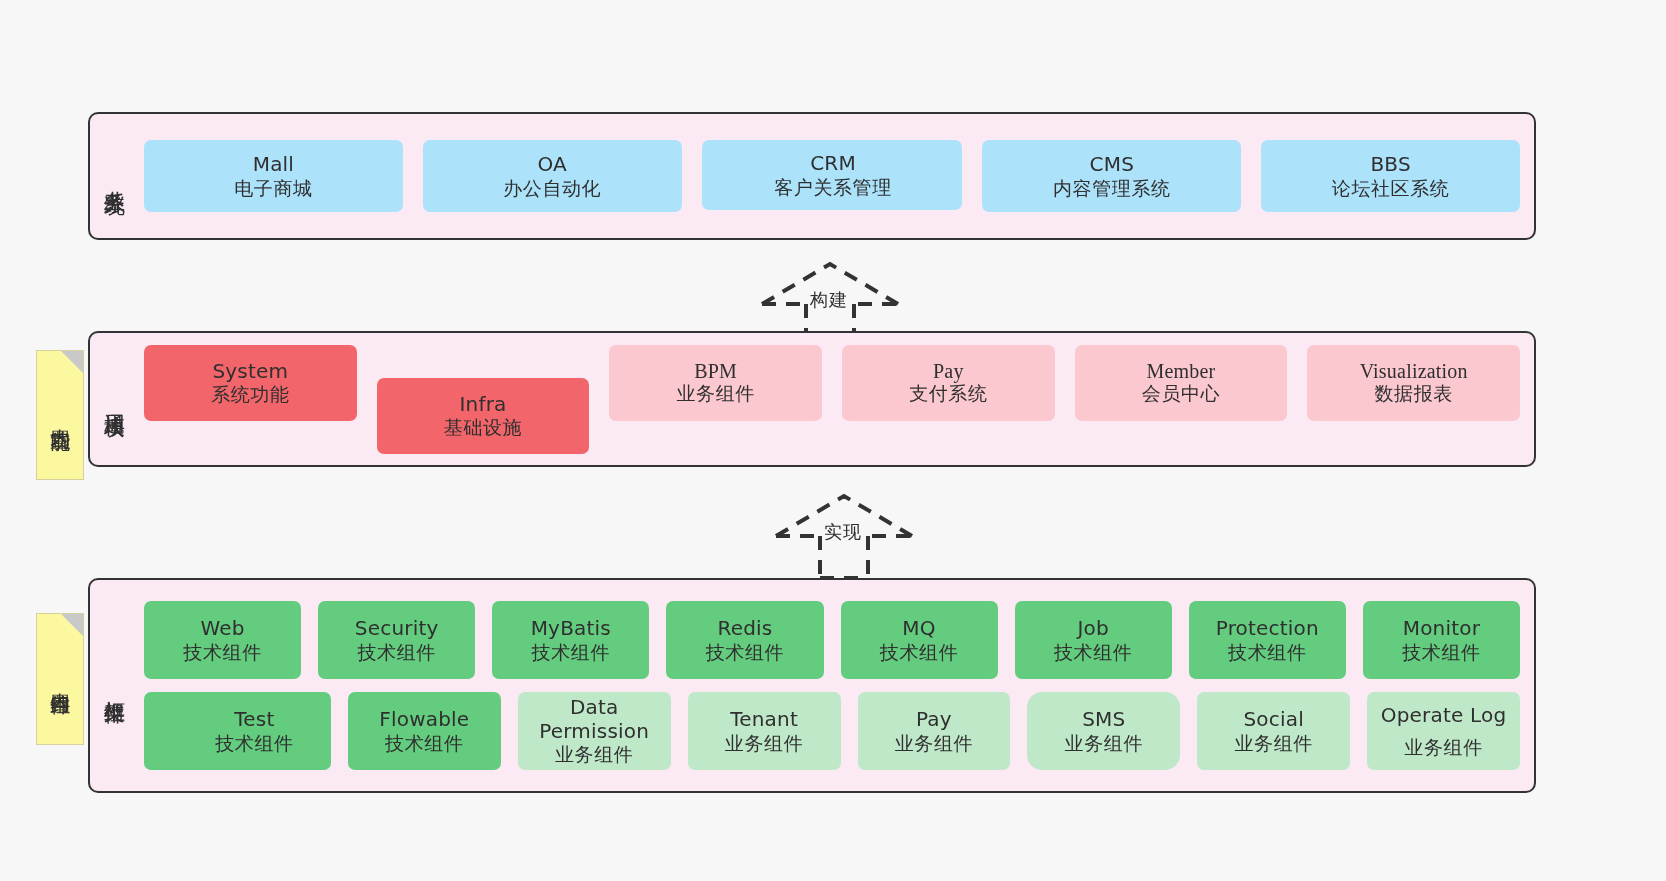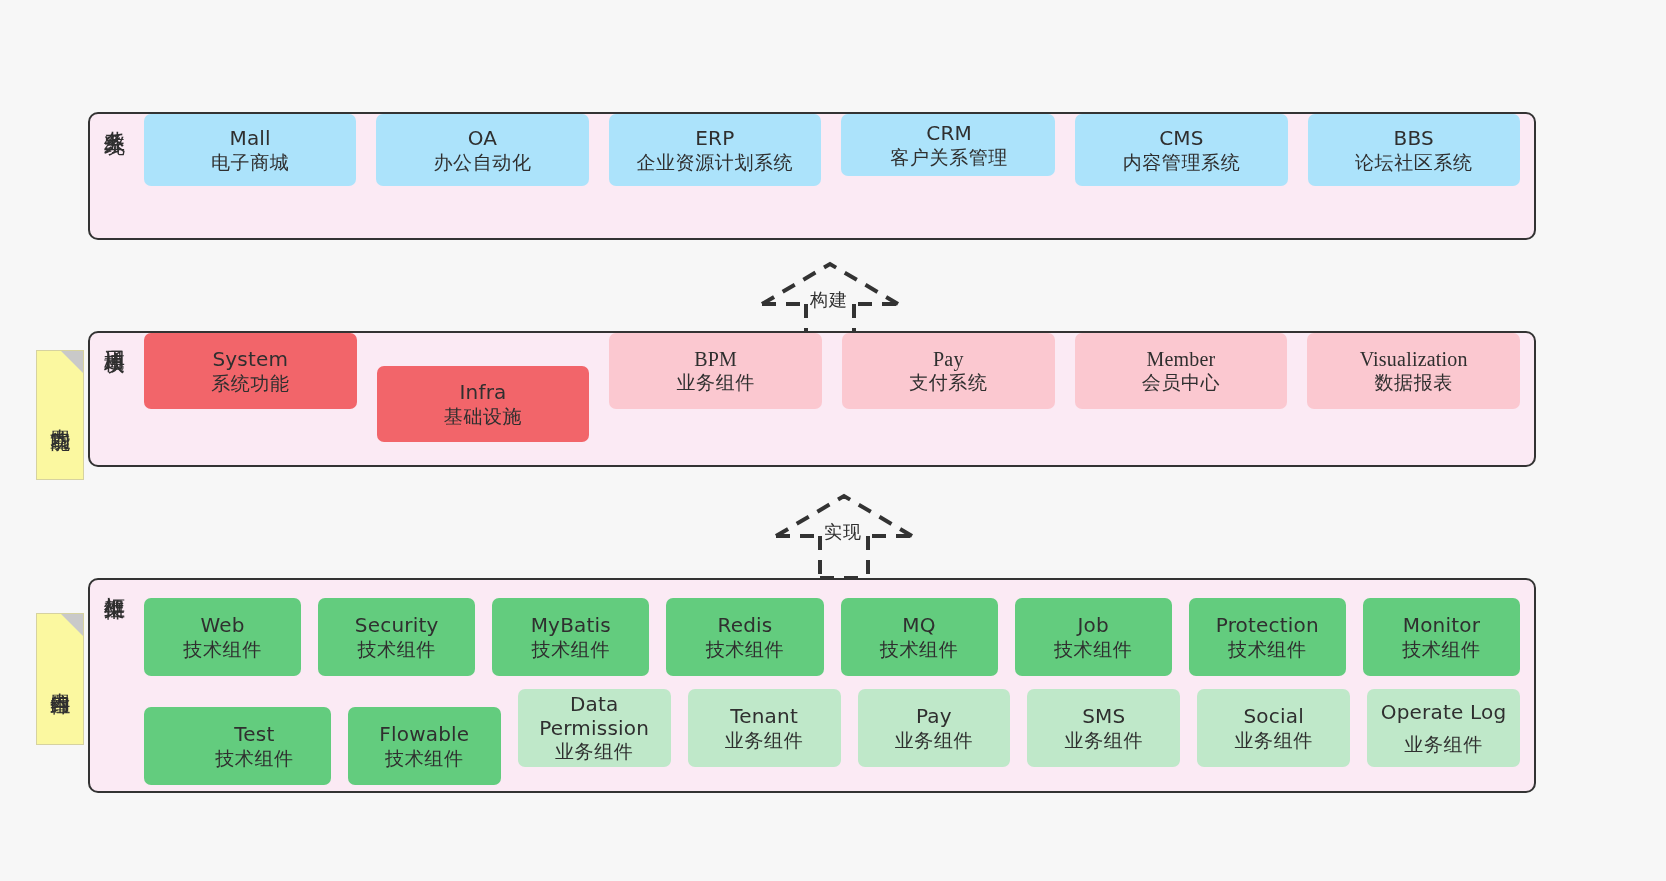--- a/index.html
+++ b/index.html
@@ -26,21 +26,21 @@
 
   
   .layer {
     position: absolute;
     box-sizing: border-box;
     background: #fbeaf4;
     border: 2px solid #333333;
     border-radius: 10px;
     display: flex;
     flex-direction: row;
-    align-items: flex-start;
+    align-items: center;
   }
   .layer-title {
     flex: 0 0 auto;
     width: 44px;
     display: flex;
     align-items: center;
     justify-content: center;
     font-size: 21px;
     line-height: 1.18;
     letter-spacing: 1px;
@@ -83,21 +83,21 @@
     letter-spacing: 0.2px;
   }
   .card .card-cn {
     font-size: 19px;
     letter-spacing: 0.6px;
   }
 
   .card.blue        { background: #ace3fb; }
   .card.red         { background: #f2656a; }
   .card.pink        { background: #fbc8d0; font-family: Liberation Serif, serif; }
-  .card.green       { background: #63cc7e; margin-top: 18px; }
+  .card.green       { background: #63cc7e; }
   .card.lightgreen  { background: #bfe8c9; }
 
   
   .note {
     position: absolute;
     box-sizing: border-box;
     background: #fbf8a0;
     border: 1px solid #d6d2a0;
     display: flex;
     align-items: center;
@@ -152,26 +152,22 @@
         <div class="card blue" style="height:72px;">
           <span class="card-en">Mall</span>
           <span class="card-cn">电子商城</span>
         </div>
 
         <div class="card blue" style="height:72px;">
           <span class="card-en">OA</span>
           <span class="card-cn">办公自动化</span>
         </div>
 
-        <div class="card blue" style="height:72px;">
-          <span class="card-en">ERP</span>
-          <span class="card-cn">企业资源计划系统</span>
-        </div>
-
-        <div class="card blue" style="height:62px;padding-left:8px;">
+
+        <div class="card blue" style="height:70px;padding-left:8px;">
           <span class="card-en">CRM</span>
           <span class="card-cn">客户关系管理</span>
         </div>
 
         <div class="card blue" style="height:72px;">
           <span class="card-en">CMS</span>
           <span class="card-cn">内容管理系统</span>
         </div>
 
         <div class="card blue" style="height:72px;">
@@ -324,21 +320,21 @@
         <div class="card lightgreen" style="height:78px;">
           <span class="card-en">Tenant</span>
           <span class="card-cn">业务组件</span>
         </div>
 
         <div class="card lightgreen" style="height:78px;">
           <span class="card-en">Pay</span>
           <span class="card-cn">业务组件</span>
         </div>
 
-        <div class="card lightgreen" style="height:78px;">
+        <div class="card lightgreen" style="height:78px;border-radius:15px;">
           <span class="card-en">SMS</span>
           <span class="card-cn">业务组件</span>
         </div>
 
         <div class="card lightgreen" style="height:78px;">
           <span class="card-en">Social</span>
           <span class="card-cn">业务组件</span>
         </div>
 
         <div class="card lightgreen" style="height:78px;gap:8px;">

